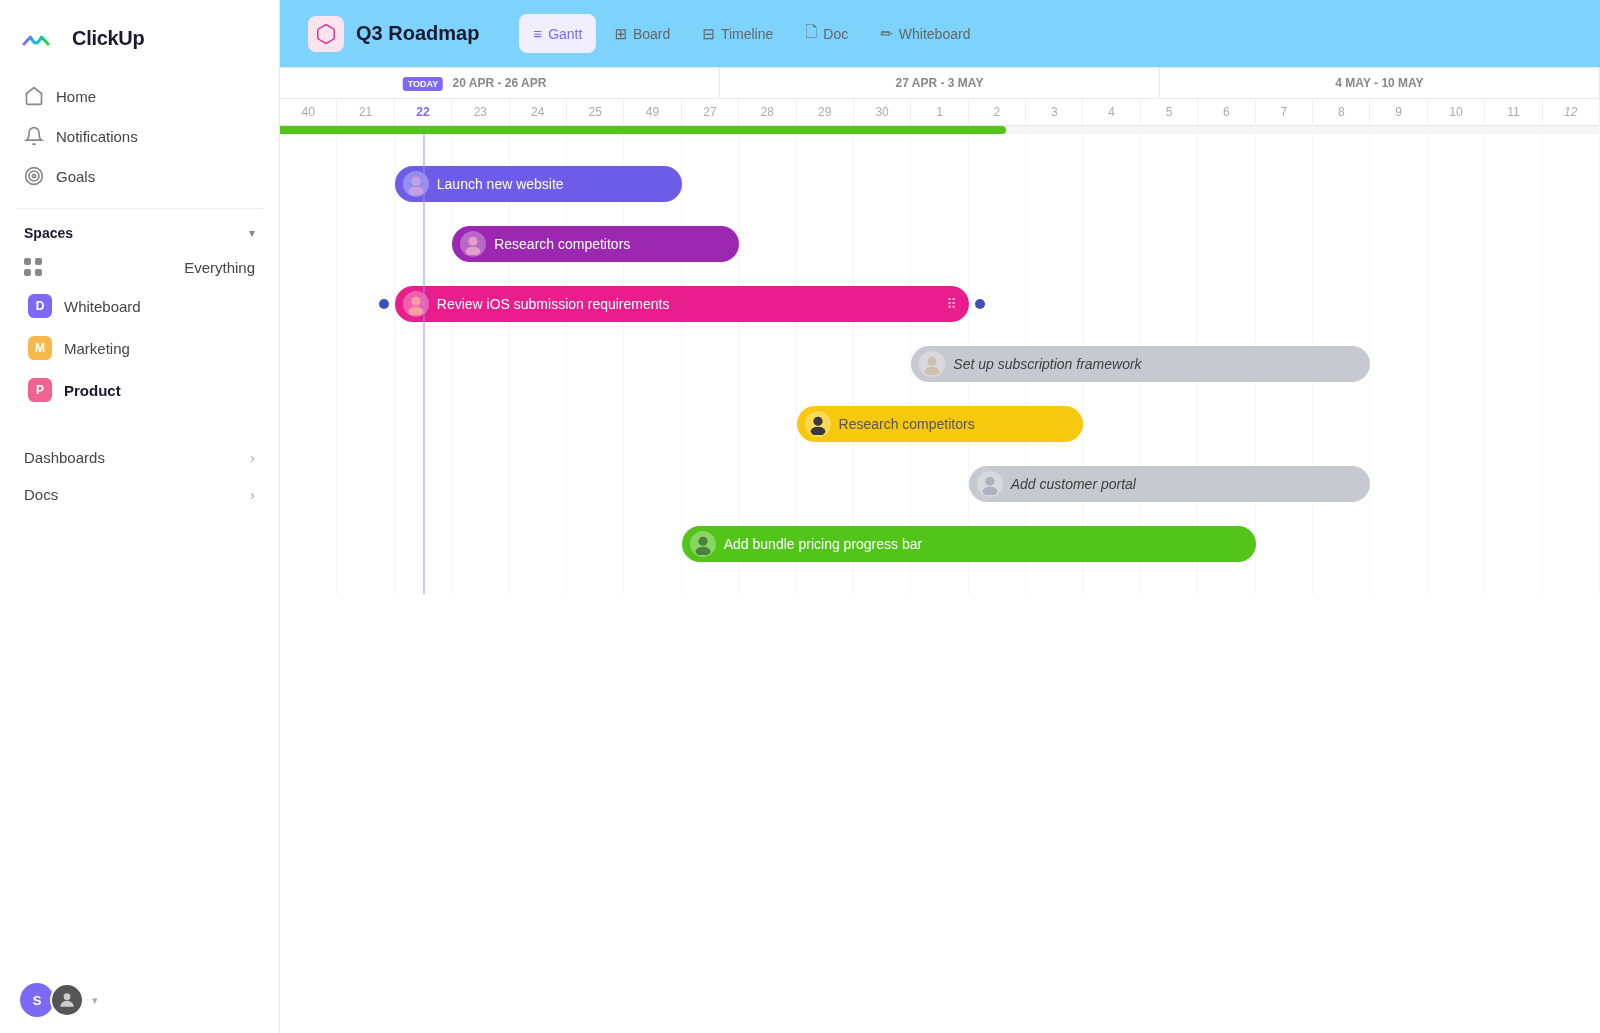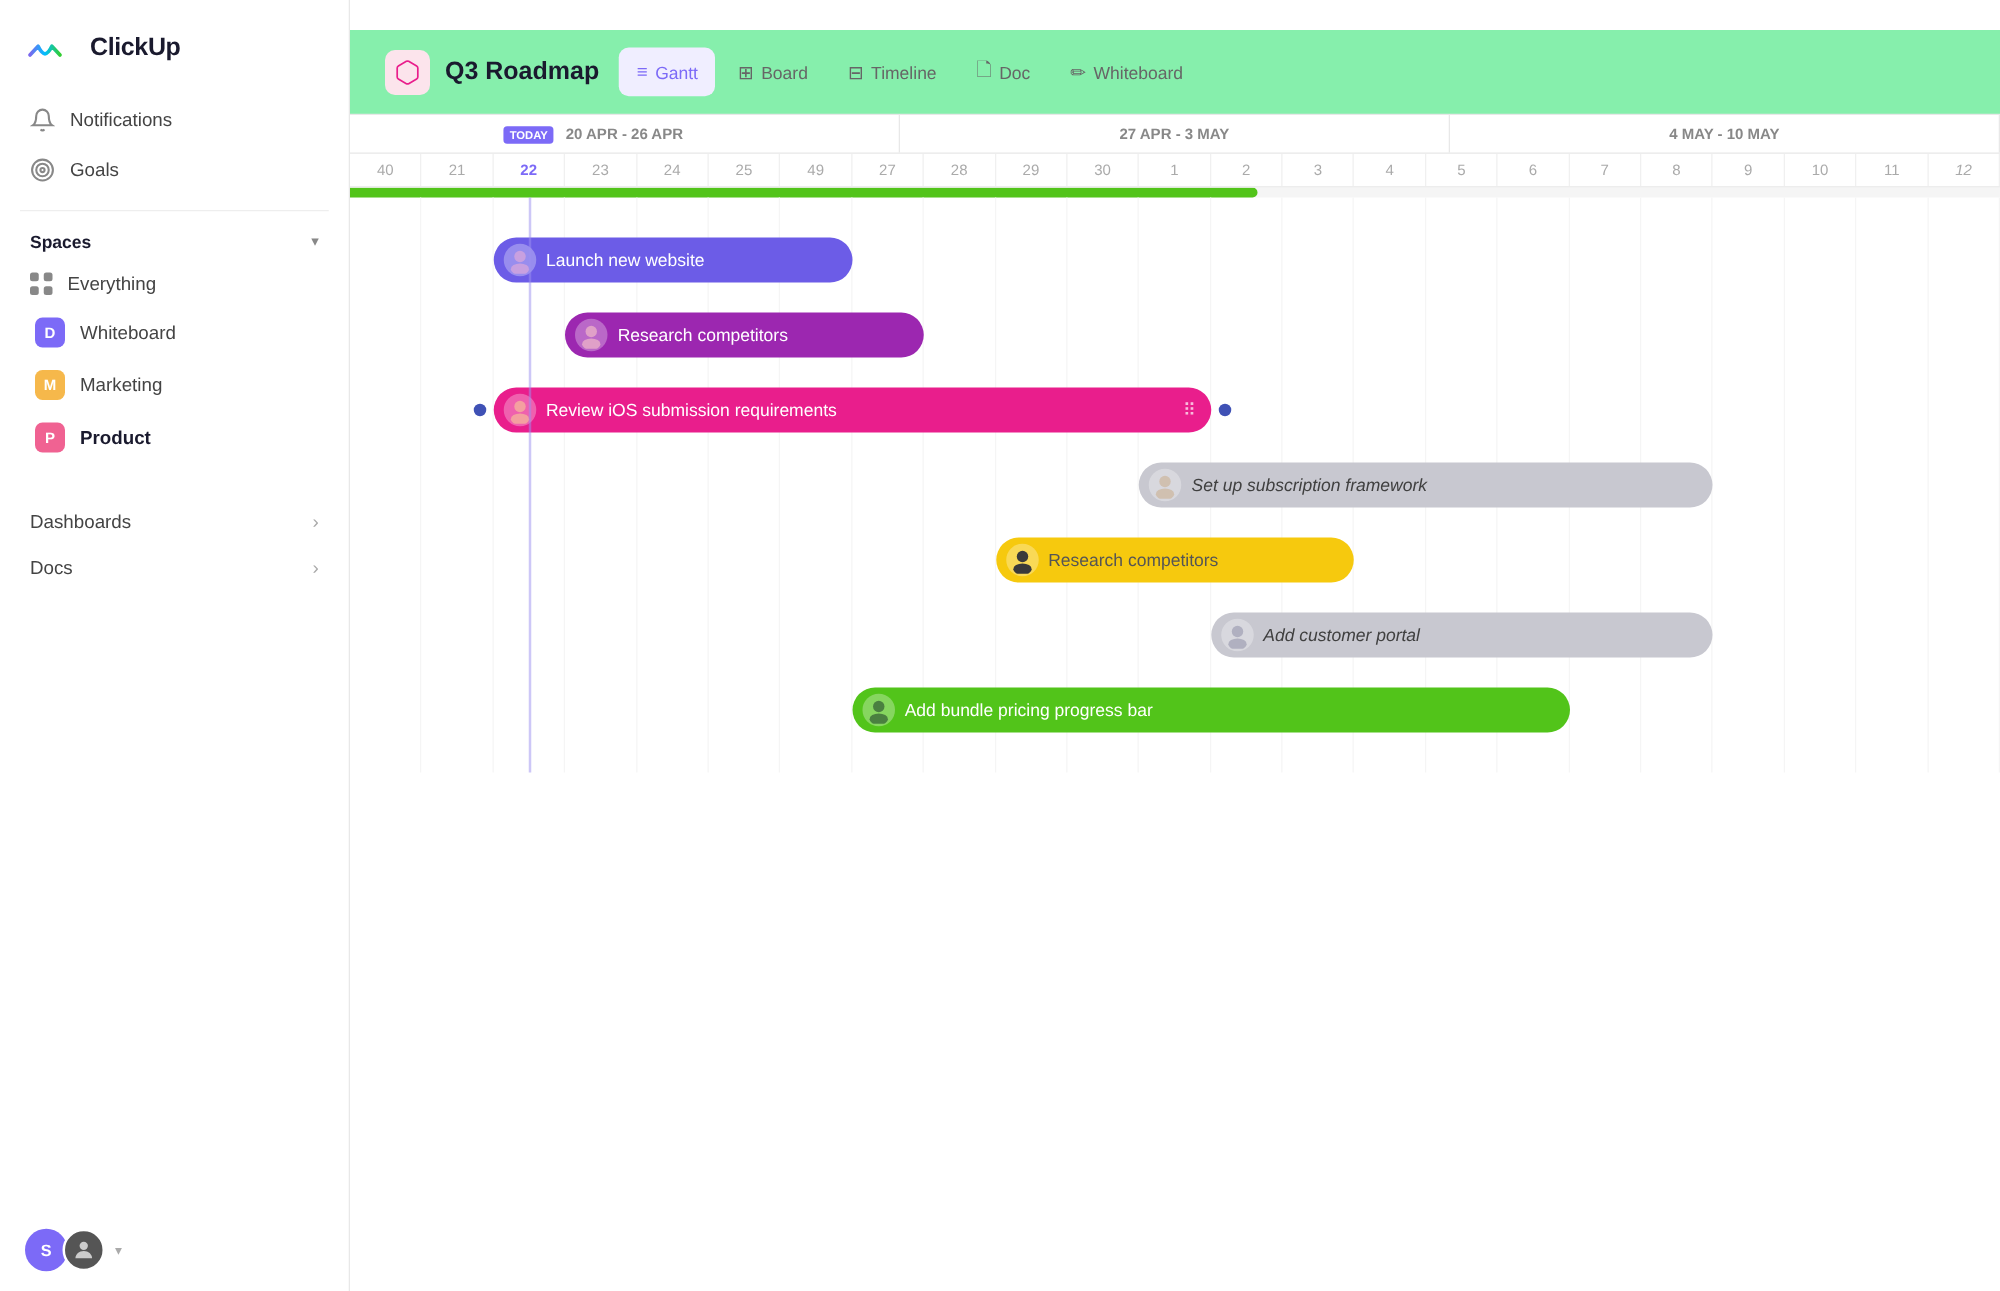--- a/index.html
+++ b/index.html
@@ -89,20 +89,21 @@
       color: #fff;
     }
     .space-everything {
       display: flex;
       align-items: center;
       gap: 12px;
       padding: 9px 24px;
       cursor: pointer;
       font-size: 15px;
       color: #444;
+      justify-content: space-between;
     }
 
     .sidebar-section {
       display: flex;
       align-items: center;
       justify-content: space-between;
       padding: 10px 24px;
       cursor: pointer;
       font-size: 15px;
       color: #444;
@@ -142,22 +143,22 @@
       overflow: hidden;
       background: #fff;
     }
 
     
     #header {
       display: flex;
       align-items: center;
       padding: 14px 28px;
       border-bottom: 1px solid #e8e8e8;
-      background: #86efac;
-      margin-top: 24px;
+      gap: 24px;
+      background: #7dd3fc;
     }
     .page-title-area {
       display: flex;
       align-items: center;
       gap: 12px;
       margin-right: 16px;
     }
     .page-icon {
       width: 36px;
       height: 36px;
@@ -377,20 +378,26 @@
           <stop stop-color="#7b68ee"></stop>
           <stop offset="0.5" stop-color="#00bfff"></stop>
           <stop offset="1" stop-color="#32cd32"></stop>
         </linearGradient>
       </defs>
     </svg>
     <span class="logo-text">ClickUp</span>
   </div>
 
   <div class="nav-items">
+    <div class="nav-item">
+      <svg class="nav-icon" viewBox="0 0 24 24" fill="none" stroke="currentColor" stroke-width="2">
+        <path d="M3 9l9-7 9 7v11a2 2 0 01-2 2H5a2 2 0 01-2-2V9z"></path>
+      </svg>
+      <span>Home</span>
+    </div>
     <div class="nav-item">
       <svg class="nav-icon" viewBox="0 0 24 24" fill="none" stroke="currentColor" stroke-width="2">
         <path d="M18 8A6 6 0 006 8c0 7-3 9-3 9h18s-3-2-3-9M13.73 21a2 2 0 01-3.46 0"></path>
       </svg>
       <span>Notifications</span>
     </div>
     <div class="nav-item">
       <svg class="nav-icon" viewBox="0 0 24 24" fill="none" stroke="currentColor" stroke-width="2">
         <circle cx="12" cy="12" r="10"></circle>
           <circle cx="12" cy="12" r="6"></circle>

